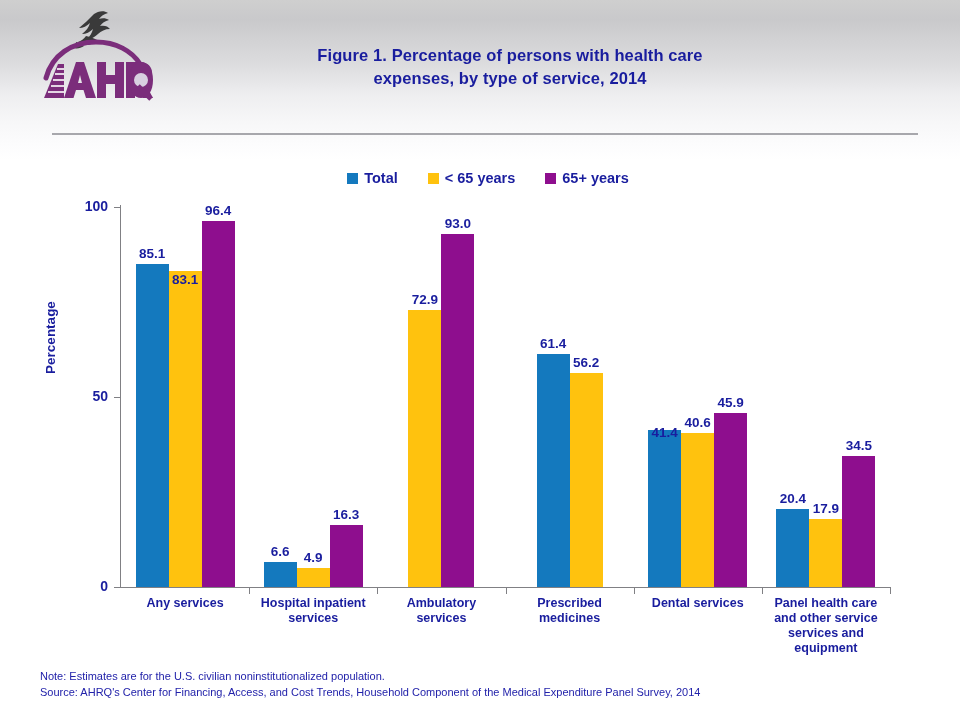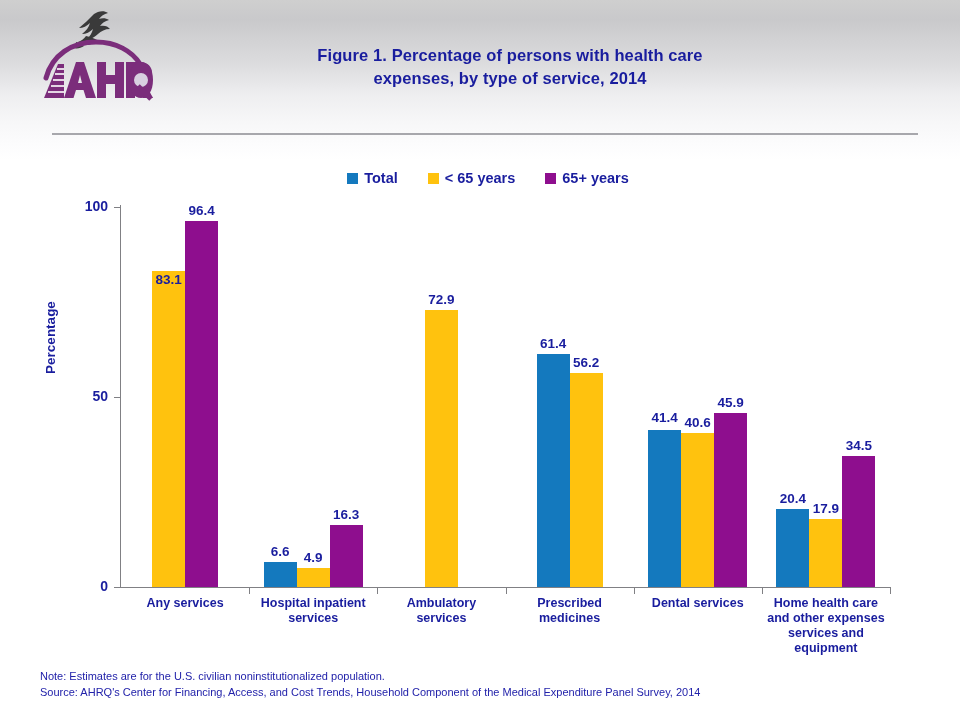--- a/index.html
+++ b/index.html
@@ -261,20 +261,24 @@
       <div class="y-tick-label" style="top: 578px;">0</div>
       <div class="tick" style="top: 397px;"></div>
       <div class="y-tick-label" style="top: 388px;">50</div>
       <div class="tick" style="top: 207px;"></div>
       <div class="y-tick-label" style="top: 198px;">100</div>
     </div>
   <div id="plot">
       <div class="group" style="left: 0px; width: 128.167px;">
         <div class="bars">
           <div class="bar-wrap" style="width: 33px;">
+            <div class="bar-value" style="bottom: 326.38px;">85.1</div>
+            <div class="bar" style="height: 323.38px; background: rgb(20, 121, 190);"></div>
+          </div>
+          <div class="bar-wrap" style="width: 33px;">
             <div class="bar-value" style="bottom: 300px;">83.1</div>
             <div class="bar" style="height: 315.78px; background: rgb(255, 194, 14);"></div>
           </div>
           <div class="bar-wrap" style="width: 33px;">
             <div class="bar-value" style="bottom: 369.32px;">96.4</div>
             <div class="bar" style="height: 366.32px; background: rgb(142, 14, 142);"></div>
           </div>
         </div>
       </div>
       <div class="group" style="left: 128.167px; width: 128.167px;">
@@ -292,38 +296,42 @@
             <div class="bar" style="height: 61.94px; background: rgb(142, 14, 142);"></div>
           </div>
         </div>
       </div>
       <div class="group" style="left: 256.333px; width: 128.167px;">
         <div class="bars">
           <div class="bar-wrap" style="width: 33px;">
             <div class="bar-value" style="bottom: 280.02px;">72.9</div>
             <div class="bar" style="height: 277.02px; background: rgb(255, 194, 14);"></div>
           </div>
+          <div class="bar-wrap" style="width: 33px;">
+            <div class="bar-value" style="bottom: 356.4px;">93.0</div>
+            <div class="bar" style="height: 353.4px; background: rgb(142, 14, 142);"></div>
+          </div>
         </div>
       </div>
       <div class="group" style="left: 384.5px; width: 128.167px;">
         <div class="bars">
           <div class="bar-wrap" style="width: 33px;">
             <div class="bar-value" style="bottom: 236.32px;">61.4</div>
             <div class="bar" style="height: 233.32px; background: rgb(20, 121, 190);"></div>
           </div>
           <div class="bar-wrap" style="width: 33px;">
             <div class="bar-value" style="bottom: 216.56px;">56.2</div>
             <div class="bar" style="height: 213.56px; background: rgb(255, 194, 14);"></div>
           </div>
         </div>
       </div>
       <div class="group" style="left: 512.667px; width: 128.167px;">
         <div class="bars">
           <div class="bar-wrap" style="width: 33px;">
-            <div class="bar-value" style="bottom: 162px;">41.4</div>
+            <div class="bar-value" style="bottom: 147px;">41.4</div>
             <div class="bar" style="height: 157.32px; background: rgb(20, 121, 190);"></div>
           </div>
           <div class="bar-wrap" style="width: 33px;">
             <div class="bar-value" style="bottom: 157.28px;">40.6</div>
             <div class="bar" style="height: 154.28px; background: rgb(255, 194, 14);"></div>
           </div>
           <div class="bar-wrap" style="width: 33px;">
             <div class="bar-value" style="bottom: 177.42px; margin-top: 20px;">45.9</div>
             <div class="bar" style="height: 174.42px; background: rgb(142, 14, 142);"></div>
           </div>
@@ -359,22 +367,22 @@
         <div>services</div>
       </div>
       <div class="cat-label" style="left: 505.5px; width: 128.167px;">
         <div>Prescribed</div>
         <div>medicines</div>
       </div>
       <div class="cat-label" style="left: 633.667px; width: 128.167px;">
         <div>Dental services</div>
       </div>
       <div class="cat-label" style="left: 761.833px; width: 128.167px;">
-        <div>Home health care</div>
-        <div>and other expenses</div>
+        <div>Panel health care</div>
+        <div>and other service</div>
         <div>services and</div>
         <div>equipment</div>
       </div>
     </div>
 <div class="group-sep" style="left: 249.167px;"></div>
     <div class="group-sep" style="left: 377.333px;"></div>
     <div class="group-sep" style="left: 505.5px;"></div>
     <div class="group-sep" style="left: 633.667px;"></div>
     <div class="group-sep" style="left: 761.833px;"></div>
     <div class="group-sep" style="left: 890px;"></div>

